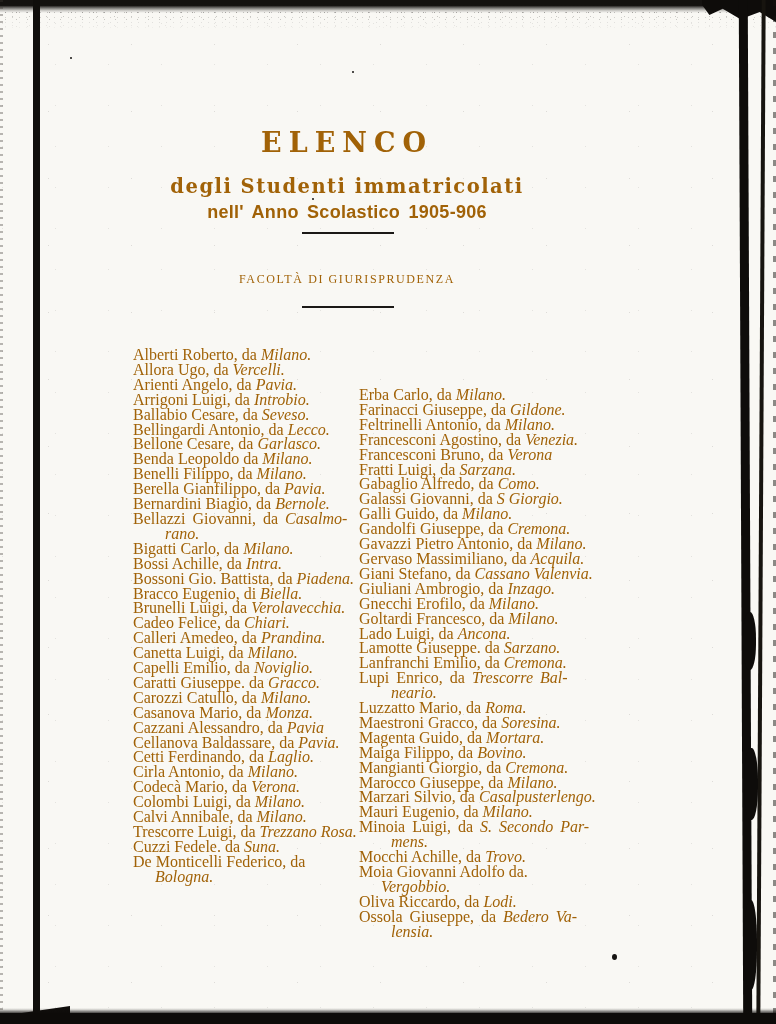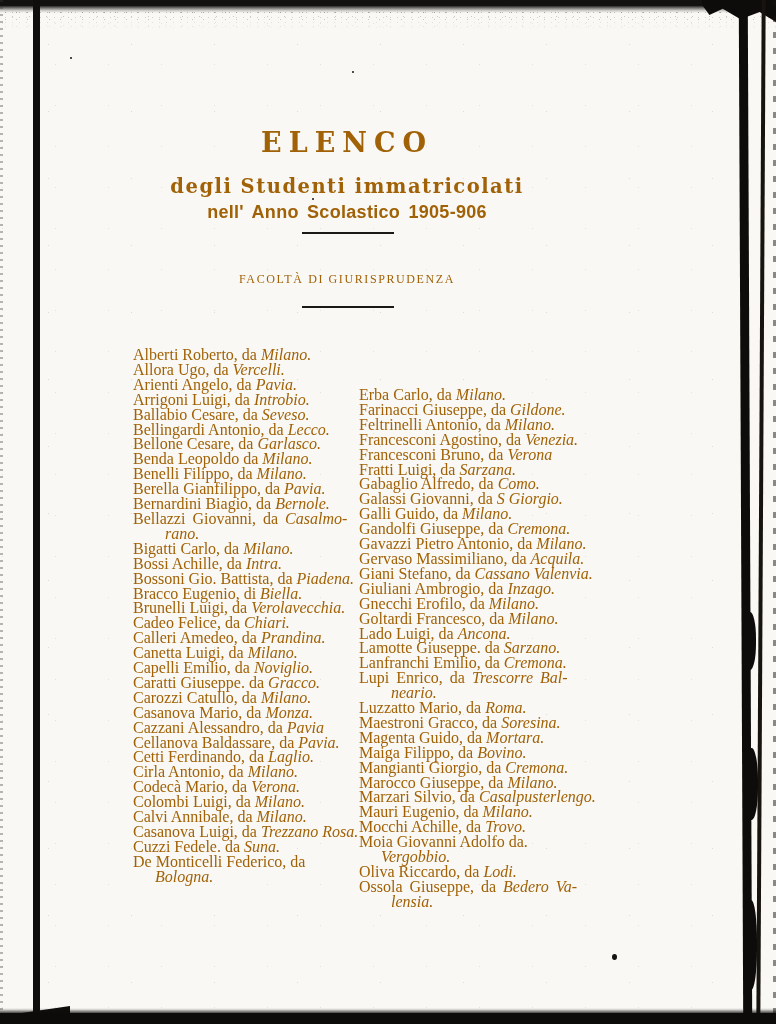--- a/index.html
+++ b/index.html
@@ -132,21 +132,21 @@
         <div class="entry"><span class="roman">Caratti Giuseppe. da </span><span class="place">Gracco.</span></div>
         <div class="entry"><span class="roman">Carozzi Catullo, da </span><span class="place">Milano.</span></div>
         <div class="entry"><span class="roman">Casanova Mario, da </span><span class="place">Monza.</span></div>
         <div class="entry"><span class="roman">Cazzani Alessandro, da </span><span class="place">Pavia</span></div>
         <div class="entry"><span class="roman">Cellanova Baldassare, da </span><span class="place">Pavia.</span></div>
         <div class="entry"><span class="roman">Cetti Ferdinando, da </span><span class="place">Laglio.</span></div>
         <div class="entry"><span class="roman">Cirla Antonio, da </span><span class="place">Milano.</span></div>
         <div class="entry"><span class="roman">Codecà Mario, da </span><span class="place">Verona.</span></div>
         <div class="entry"><span class="roman">Colombi Luigi, da </span><span class="place">Milano.</span></div>
         <div class="entry"><span class="roman">Calvi Annibale, da </span><span class="place">Milano.</span></div>
-        <div class="entry"><span class="roman">Casanova Luigi, da </span><span class="place">Trezzano Rosa.</span></div>
+        <div class="entry"><span class="roman">Trescorre Luigi, da </span><span class="place">Trezzano Rosa.</span></div>
         <div class="entry"><span class="roman">Cuzzi Fedele. da </span><span class="place">Suna.</span></div>
         <div class="entry"><span class="roman">De Monticelli Federico, da </span><span class="place">Bologna.</span></div>
       </div>
     <div class="col col-right" id="col-right">
         <div class="entry"><span class="roman">Erba Carlo, da </span><span class="place">Milano.</span></div>
         <div class="entry"><span class="roman">Farinacci Giuseppe, da </span><span class="place">Gildone.</span></div>
         <div class="entry"><span class="roman">Feltrinelli Antonio, da </span><span class="place">Milano.</span></div>
         <div class="entry"><span class="roman">Francesconi Agostino, da </span><span class="place">Venezia.</span></div>
         <div class="entry"><span class="roman">Francesconi Bruno, da </span><span class="place">Verona</span></div>
         <div class="entry"><span class="roman">Fratti Luigi, da </span><span class="place">Sarzana.</span></div>
@@ -165,20 +165,21 @@
         <div class="entry"><span class="roman">Lanfranchi Emilio, da </span><span class="place">Cremona.</span></div>
         <div class="entry wrapped"><span class="roman">Lupi Enrico, da </span><span class="place">Trescorre Bal-</span><br><span class="place cont">neario.</span></div>
         <div class="entry"><span class="roman">Luzzatto Mario, da </span><span class="place">Roma.</span></div>
         <div class="entry"><span class="roman">Maestroni Gracco, da </span><span class="place">Soresina.</span></div>
         <div class="entry"><span class="roman">Magenta Guido, da </span><span class="place">Mortara.</span></div>
         <div class="entry"><span class="roman">Maiga Filippo, da </span><span class="place">Bovino.</span></div>
         <div class="entry"><span class="roman">Mangianti Giorgio, da </span><span class="place">Cremona.</span></div>
         <div class="entry"><span class="roman">Marocco Giuseppe, da </span><span class="place">Milano.</span></div>
         <div class="entry"><span class="roman">Marzari Silvio, da </span><span class="place">Casalpusterlengo.</span></div>
         <div class="entry"><span class="roman">Mauri Eugenio, da </span><span class="place">Milano.</span></div>
+        <div class="entry wrapped"><span class="roman">Minoia Luigi, da </span><span class="place">S. Secondo Par-</span><br><span class="place cont">mens.</span></div>
         <div class="entry"><span class="roman">Mocchi Achille, da </span><span class="place">Trovo.</span></div>
         <div class="entry"><span class="roman">Moia Giovanni Adolfo da. </span><span class="place">Vergobbio.</span></div>
         <div class="entry"><span class="roman">Oliva Riccardo, da </span><span class="place">Lodi.</span></div>
         <div class="entry wrapped"><span class="roman">Ossola Giuseppe, da </span><span class="place">Bedero Va-</span><br><span class="place cont">lensia.</span></div>
       </div>
   </div>
 
 </div>
 
 </body></html>

